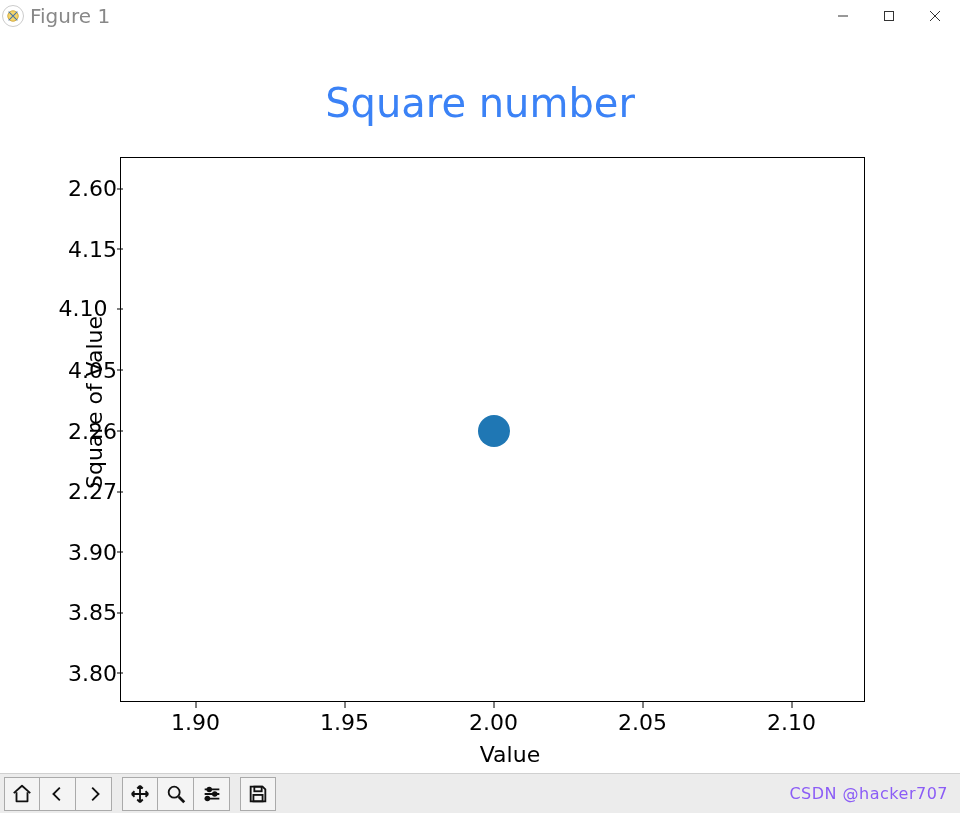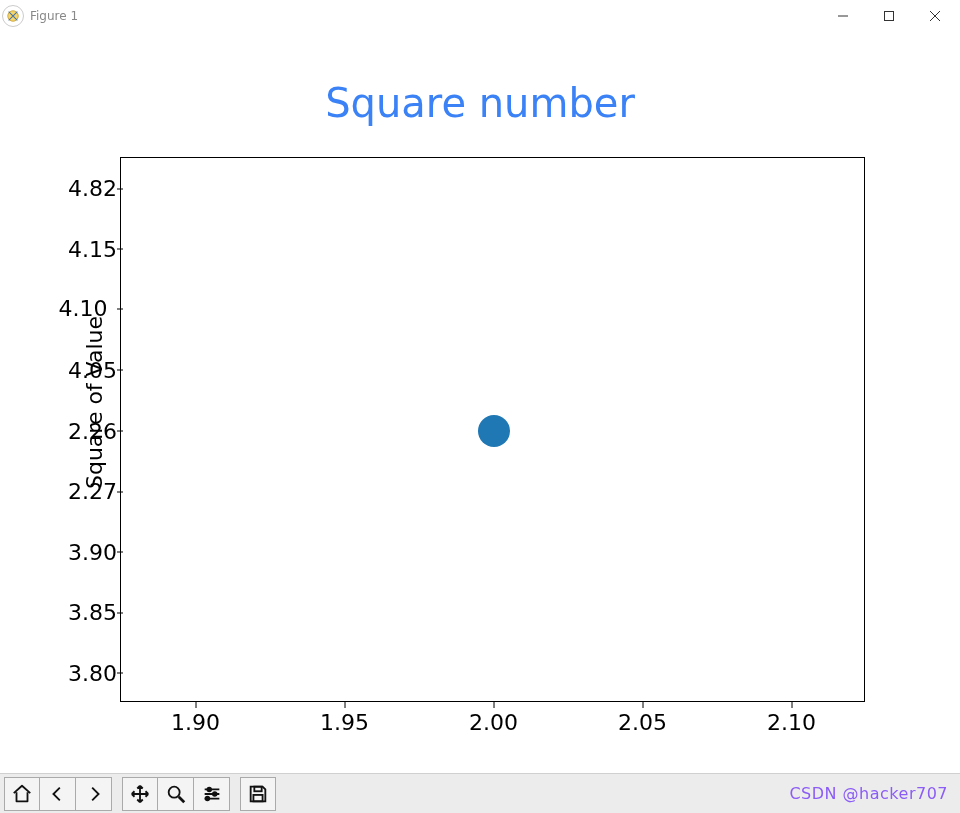--- a/index.html
+++ b/index.html
@@ -1,17 +1,17 @@
 <!DOCTYPE html>
 <html><head>
 <meta charset="utf-8">
 <style>
   * { box-sizing: border-box; margin: 0; padding: 0; }
   html, body { width: 960px; height: 813px; font-family: "DejaVu Sans", Arial, sans-serif; background: #fff; overflow: hidden; }
-  .titlebar { height: 32px; display: flex; align-items: center; padding: 0 2px; background: #fff; color: #888; font-size: 12px; }
+  .titlebar { height: 32px; display: flex; align-items: center; padding: 0 2px; background: #fff; color: #888; font-size: 20px; }
   .titlebar .icon-holder { width: 22px; height: 22px; border-radius: 50%; border: 1px solid #ccc; display: flex; align-items: center; justify-content: center; margin-right: 6px; }
   .titlebar .icon-holder svg { width: 14px; height: 14px; }
   .titlebar .spacer { flex: 1; }
   .winbtn { width: 46px; height: 32px; display: flex; align-items: center; justify-content: center; color: #555; }
   .winbtn svg { width: 12px; height: 12px; stroke: #333; }
   .figure-area { position: relative; width: 960px; height: 741px; background: #fff; }
   .chart-title { position: absolute; left: 0; right: 0; top: 48px; text-align: center; font-size: 40px; color: #3b82f6; }
   .ylabel { position: absolute; left: 8px; top: 0; bottom: 0; display: flex; align-items: center; }
   .ylabel span { transform: rotate(-90deg); font-size: 22px; white-space: nowrap; }
   .xlabel { position: absolute; left: 120px; right: 60px; bottom: 6px; text-align: center; font-size: 22px; }
@@ -65,28 +65,29 @@
     </div>
   <div class="plot-box" id="plot">
       <div class="ytick" style="top: 514.722px;">3.80</div>
       <div class="ytick" style="top: 454.167px;">3.85</div>
       <div class="ytick" style="top: 393.611px;">3.90</div>
       <div class="ytick" style="top: 333.056px;">2.27</div>
       <div class="ytick" style="top: 272.5px;">2.26</div>
       <div class="ytick" style="top: 211.944px;">4.05</div>
       <div class="ytick" style="top: 150px; text-align: center;">4.10</div>
       <div class="ytick" style="top: 90.8333px;">4.15</div>
-      <div class="ytick" style="top: 30.2778px;">4.82</div>
+      <div class="ytick" style="top: 30.2778px;">2.60</div>
       <div class="xtick" style="left: 74.5px;">1.90</div>
       <div class="xtick" style="left: 223.5px;">1.95</div>
       <div class="xtick" style="left: 372.5px;">2.00</div>
       <div class="xtick" style="left: 521.5px;">2.05</div>
       <div class="xtick" style="left: 670.5px;">2.10</div>
       <div class="point" style="left: 372.5px; top: 272.5px; background: rgb(31, 119, 180);"></div>
     </div>
+  <div class="xlabel">Value</div>
 </div>
 
 <div class="toolbar">
   <div class="tbtn">
     <svg viewBox="0 0 24 24">
         <path d="M3 11 L12 3 L21 11 M6 10 V20 H18 V10" stroke-linejoin="round"></path>
       </svg>
   </div>
   <div class="tbtn">
     <svg viewBox="0 0 24 24">

